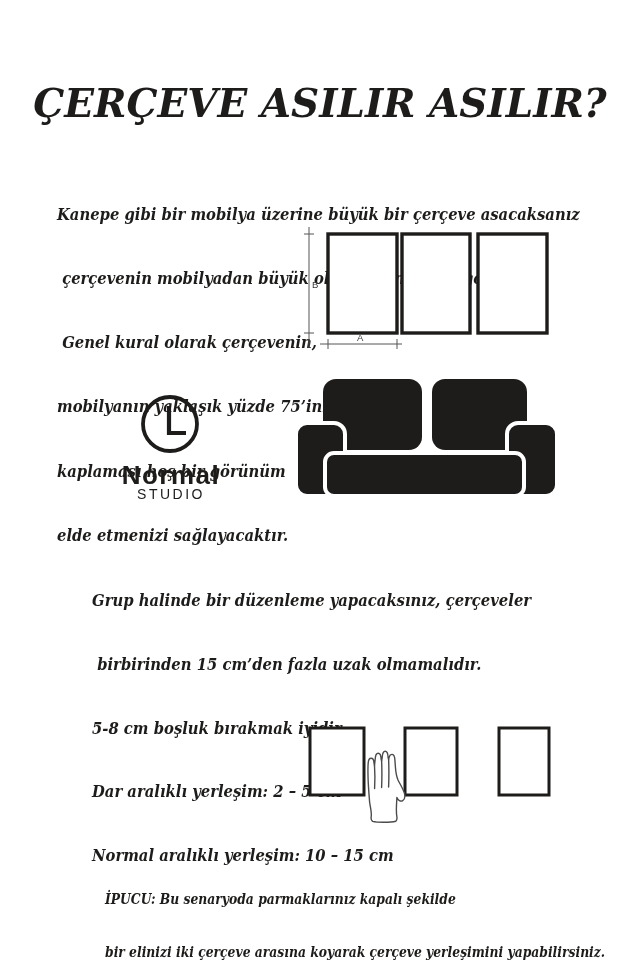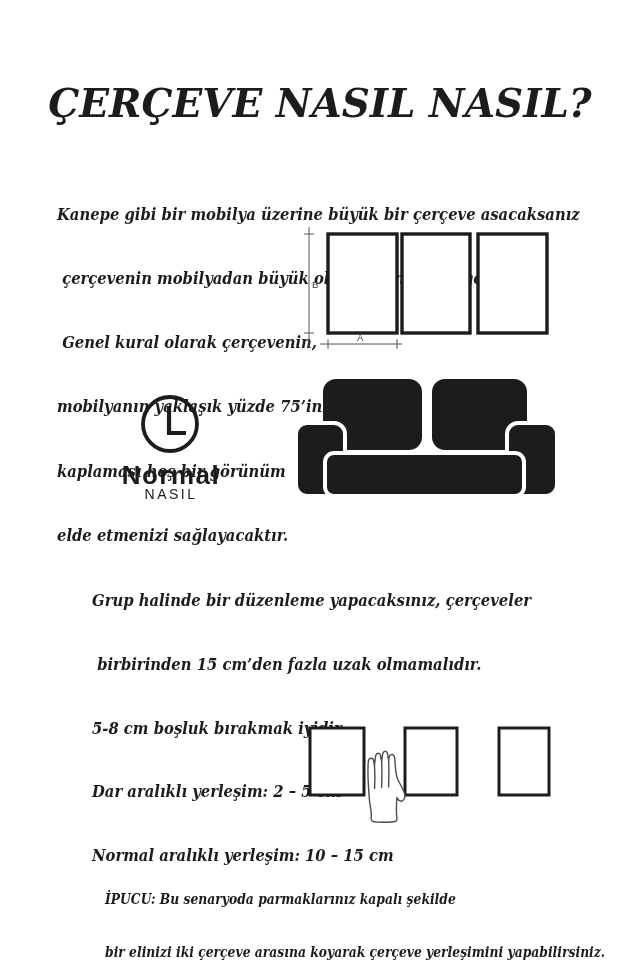--- a/index.html
+++ b/index.html
@@ -29,21 +29,21 @@
     font-family:"Liberation Sans", sans-serif; font-weight:400; font-style:normal;
     font-size:14px; letter-spacing:2.5px; line-height:1; color:#1e1c1a;
   }
   .dimlabel { font-family:"Liberation Sans", sans-serif; font-size:9.5px; fill:#3a3a3a; font-style:normal; }
 </style>
 </head>
 <body>
 
 <div class="page">
 
-  <h1 class="title">ÇERÇEVE NASIL NASIL?</h1>
+  <h1 class="title">ÇERÇEVE ASILIR ASILIR?</h1>
 
   <div class="textblock intro">
     <span class="tline">Kanepe gibi bir mobilya üzerine büyük bir çerçeve asacaksanız</span>
     <span class="tline"> çerçevenin mobilyadan büyük olmamasına özen gösterin.</span>
     <span class="tline"> Genel kural olarak çerçevenin,</span>
     <span class="tline">mobilyanın yaklaşık yüzde 75’ini</span>
     <span class="tline">kaplaması hoş bir görünüm</span>
     <span class="tline">elde etmenizi sağlayacaktır.</span>
   </div>
 
@@ -69,21 +69,21 @@
     <rect x="6" y="51" width="49" height="73" rx="11" fill="#1e1c1a" stroke="#fff" stroke-width="4"></rect>
     <rect x="217" y="51" width="50" height="73" rx="11" fill="#1e1c1a" stroke="#fff" stroke-width="4"></rect>
     <rect x="35" y="81" width="199" height="43" rx="9" fill="#1e1c1a" stroke="#fff" stroke-width="4"></rect>
   </svg>
 
   <svg class="gfx" style="left:139px; top:393px;" width="64" height="64" viewBox="0 0 64 64">
     <circle cx="31" cy="31" r="27" fill="none" stroke="#1e1c1a" stroke-width="3.8"></circle>
     <path d="M 30 13 L 30 40 L 47 40" fill="none" stroke="#1e1c1a" stroke-width="4.2"></path>
   </svg>
   <div class="brand-wordmark">Normal</div>
-  <div class="brand-studio">NASIL</div>
+  <div class="brand-studio">STUDIO</div>
 
   <div class="textblock spacing">
     <span class="tline">Grup halinde bir düzenleme yapacaksınız, çerçeveler</span>
     <span class="tline"> birbirinden 15 cm’den fazla uzak olmamalıdır.</span>
     <span class="tline">5-8 cm boşluk bırakmak iyidir.</span>
     <span class="tline">Dar aralıklı yerleşim: 2 – 5 cm</span>
     <span class="tline">Normal aralıklı yerleşim: 10 – 15 cm</span>
   </div>
 
   <svg class="gfx" style="left:305px; top:722px;" width="250" height="105" viewBox="0 0 250 105">

